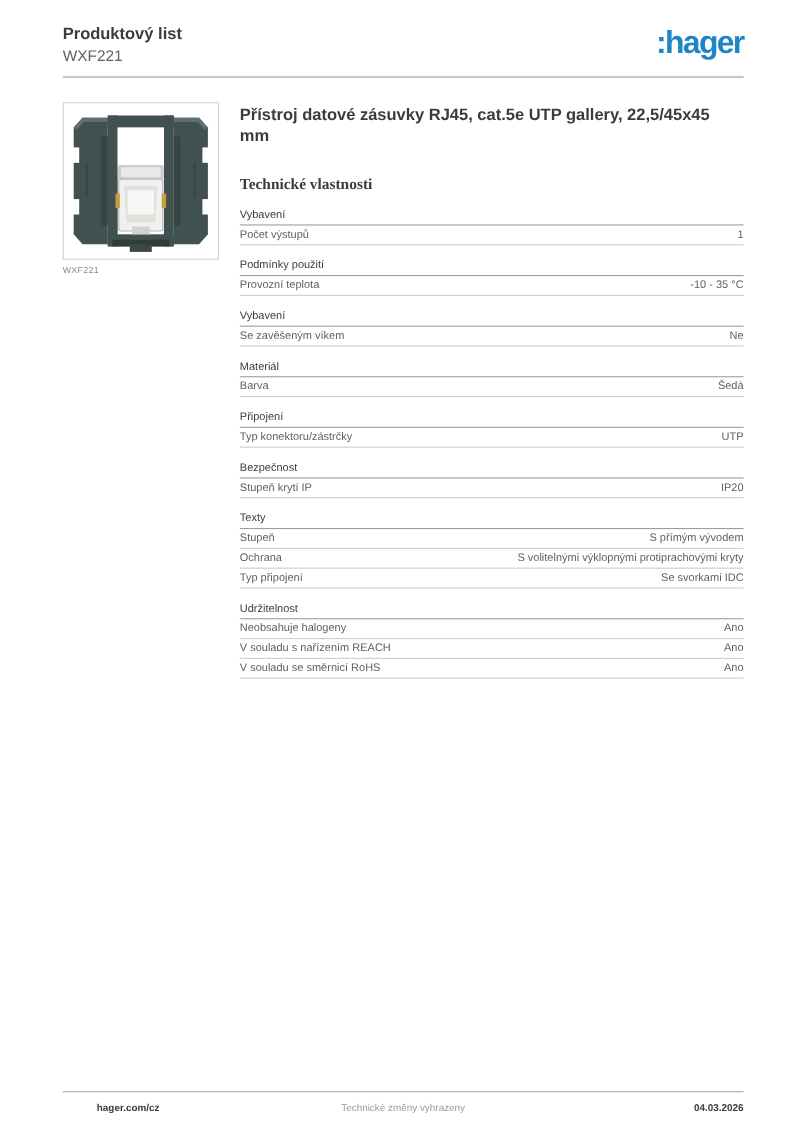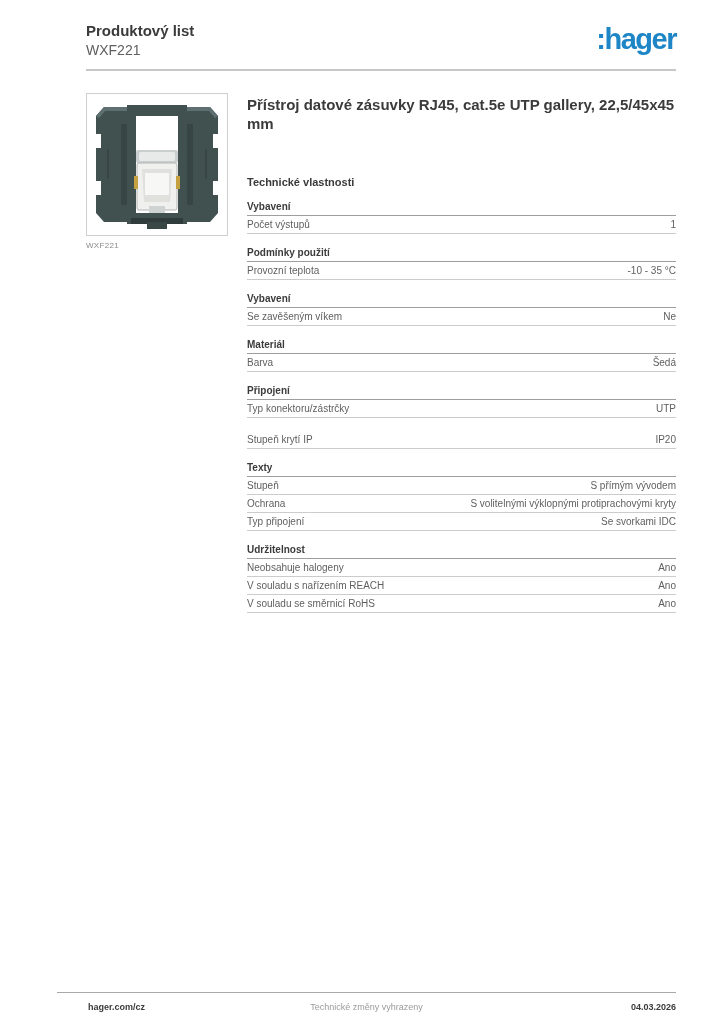--- a/index.html
+++ b/index.html
@@ -4,42 +4,42 @@
 <style>
   * { margin: 0; padding: 0; box-sizing: border-box; }
   html, body { background: #ffffff; }
   body {
     width: 724px; height: 1024px;
     position: relative;
     font-family: "Liberation Sans", "DejaVu Sans", sans-serif;
     color: #3b3b3b;
     overflow: hidden;
   }
-  .page { position: absolute; inset: 0; padding: 0 48px 0 86px; }
+  .page { position: absolute; inset: 0; padding: 0 48px 0 57px; }
 
   
   .header { display: flex; justify-content: space-between; align-items: flex-start; padding-top: 21px; }
   .doc-title { font-size: 15px; font-weight: bold; color: #3b3b3b; line-height: 1.3; }
   .doc-subtitle { font-size: 14px; font-weight: normal; color: #5f5f5f; line-height: 1.3; }
   .logo { font-size: 29px; font-weight: bold; letter-spacing: -1.5px; line-height: 1; margin-top: 4px; text-align: center; }
   .header-rule { border-top: 2px solid #c7c7c7; margin-top: 10px; }
 
   
   .content { display: flex; margin-top: 22px; }
   .left-col { width: 142px; flex: 0 0 142px; }
   .image-frame { width: 142px; height: 143px; border: 1px solid #cfcfcf; background: #ffffff; }
   .image-caption { font-size: 8px; color: #8a8a8a; margin-top: 5px; letter-spacing: 0.3px; }
   .right-col { flex: 1; margin-left: 19px; padding-top: 2px; }
 
   .product-desc { font-size: 15px; font-weight: bold; color: #3b3b3b; line-height: 1.3; }
-  .tech-title { font-size: 11px; font-weight: bold; color: #3b3b3b; margin-top: 42px; }
+  .tech-title { font-size: 14px; font-weight: bold; color: #3b3b3b; margin-top: 27px; font-family: Liberation Serif, serif; }
 
   .spec-section { margin-top: 13px; }
   .spec-heading {
-    font-size: 10px; font-weight: bold; color: #3b3b3b;
+    font-size: 10px; font-weight: normal; color: #3b3b3b;
     padding-bottom: 3px; border-bottom: 1px solid #9e9e9e;
   }
   .spec-row {
     display: flex; justify-content: space-between; align-items: center;
     font-size: 10px; color: #5f5f5f;
     padding: 3px 0 3px 0; border-bottom: 1px solid #cccccc;
   }
   .spec-label { text-align: left; white-space: nowrap; }
   .spec-value { text-align: right; }
 
@@ -153,20 +153,21 @@
 
       <div class="spec-section">
         <div class="spec-heading">Připojení</div>
         <div class="spec-row">
           <span class="spec-label">Typ konektoru/zástrčky</span>
           <span class="spec-value">UTP</span>
         </div>
       </div>
 
       <div class="spec-section">
+        <div class="spec-heading">Bezpečnost</div>
         <div class="spec-row">
           <span class="spec-label">Stupeň krytí IP</span>
           <span class="spec-value">IP20</span>
         </div>
       </div>
 
       <div class="spec-section">
         <div class="spec-heading">Texty</div>
         <div class="spec-row">
           <span class="spec-label">Stupeň</span>

